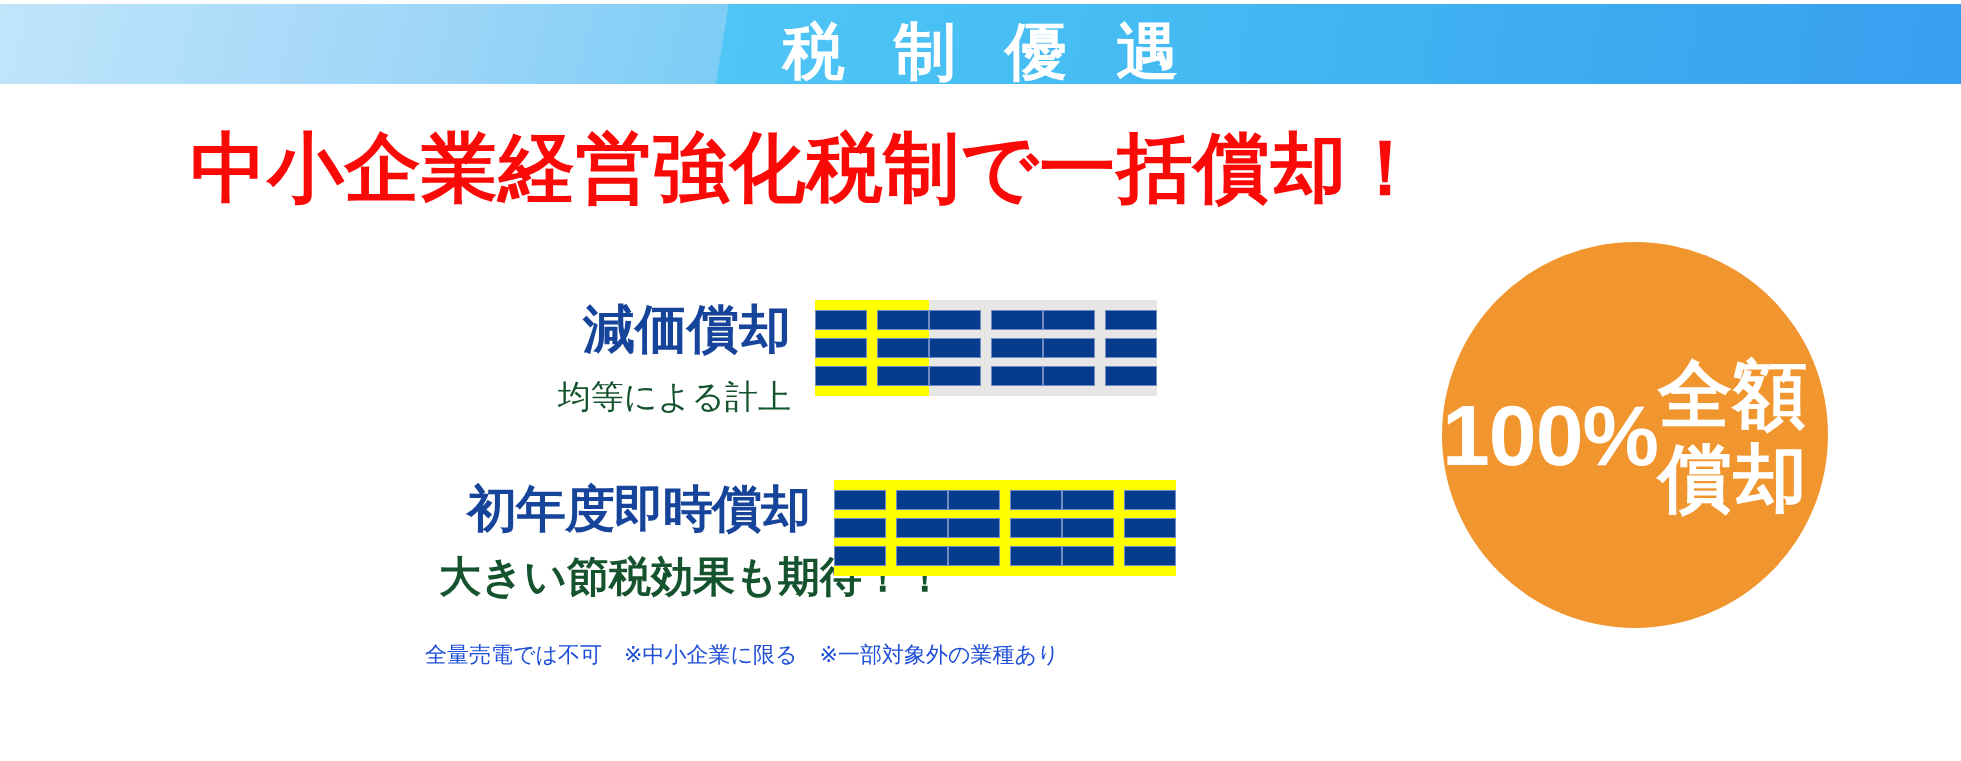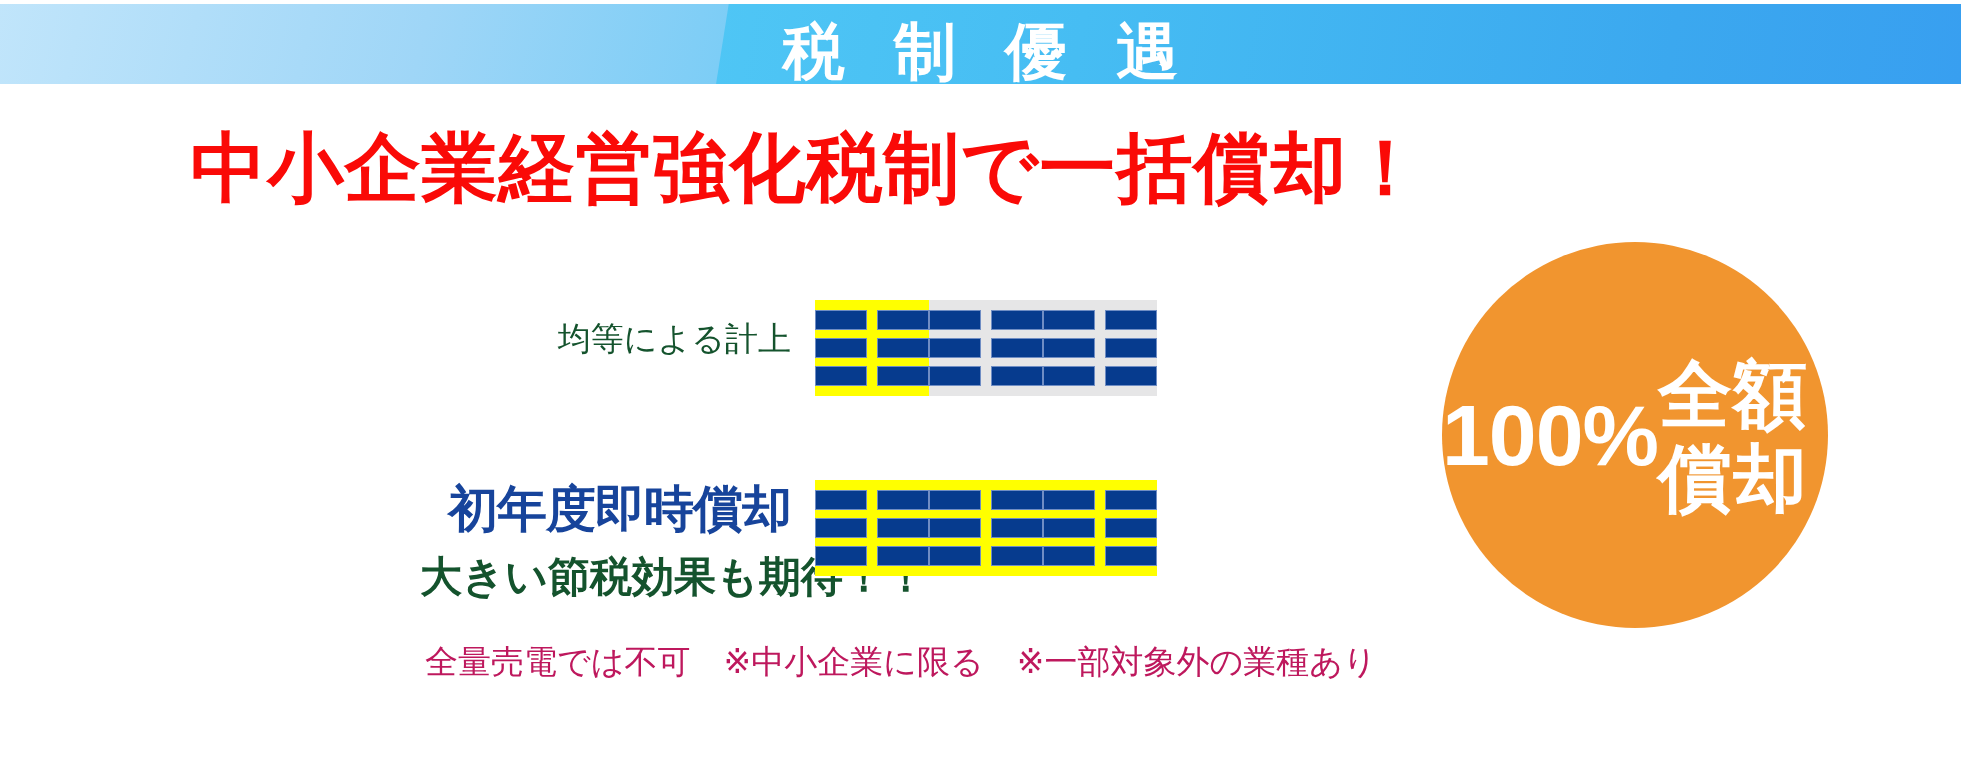--- a/index.html
+++ b/index.html
@@ -44,21 +44,21 @@
   
   .content{
     position:absolute;left:0;top:300px;width:1400px;
   }
 
   .row{
     position:absolute;
     display:flex;align-items:flex-start;
   }
   .row-1{left:420px;top:0px;}
-  .row-2{left:420px;top:180px;}
+  .row-2{left:439px;top:180px;}
 
   .labels{
     width:395px;text-align:right;padding-right:24px;box-sizing:border-box;
   }
   .lbl-main{
     color:#17449b;font-weight:bold;
     font-size:52px;line-height:58px;white-space:nowrap;
   }
   .lbl-main.wide{font-size:50px;letter-spacing:-1px;}
   .lbl-sub{
@@ -92,21 +92,21 @@
 
   
   .r1 .cell{width:114px;height:96px;}
   
   .r2 .cell{width:114px;height:96px;}
   .r2-wrap{background:#ffff00;display:flex;}
 
   
   .note{
     position:absolute;left:425px;top:640px;
-    color:#be185d;font-size:33px;white-space:nowrap;
+    color:#1d4ed8;font-size:22px;white-space:nowrap;
     font-weight:normal;
   }
 
   
   .circle{
     position:absolute;left:1442px;top:242px;
     width:386px;height:386px;border-radius:50%;
     background:#f1952f;
     display:flex;flex-direction:row;
     align-items:center;justify-content:center;
@@ -127,20 +127,21 @@
   <div class="banner-sheen"></div>
   <div class="banner-title">税 制 優 遇</div>
 </div>
 
 <div class="headline">中小企業経営強化税制で一括償却！</div>
 
 <div class="content">
 
   <div class="row row-1">
     <div class="labels">
+      <div class="lbl-main">減価償却</div>
       <div class="lbl-sub">均等による計上</div>
     </div>
     <div class="panelstrip r1">
       <div class="cell cell-yellow">
         <div class="grid">
           <span class="blk"></span>
           <span class="blk"></span>
           <span class="blk"></span>
           <span class="blk"></span>
           <span class="blk"></span>

